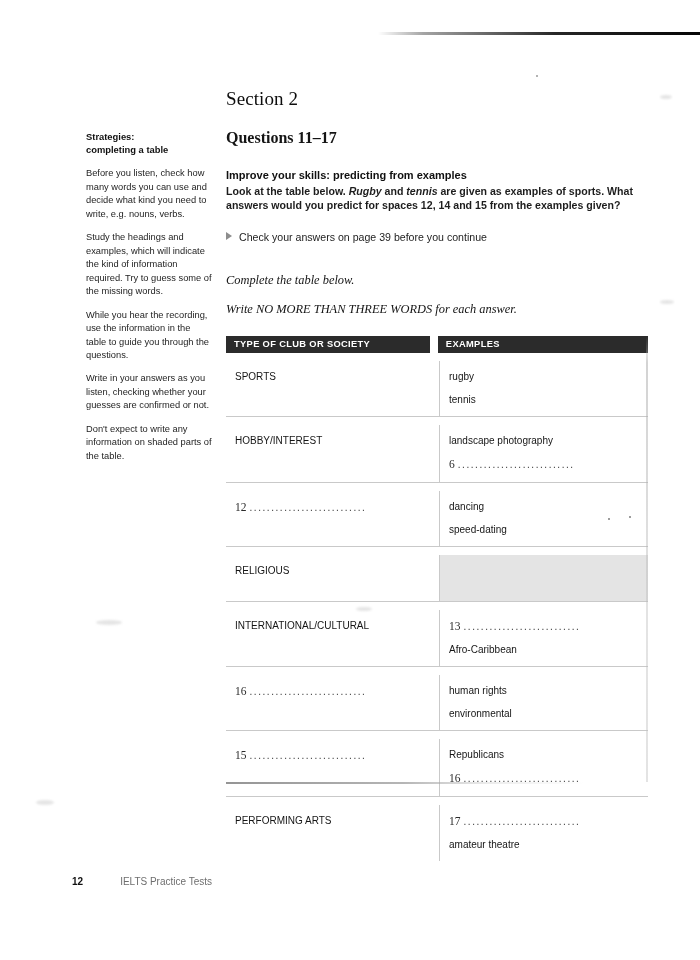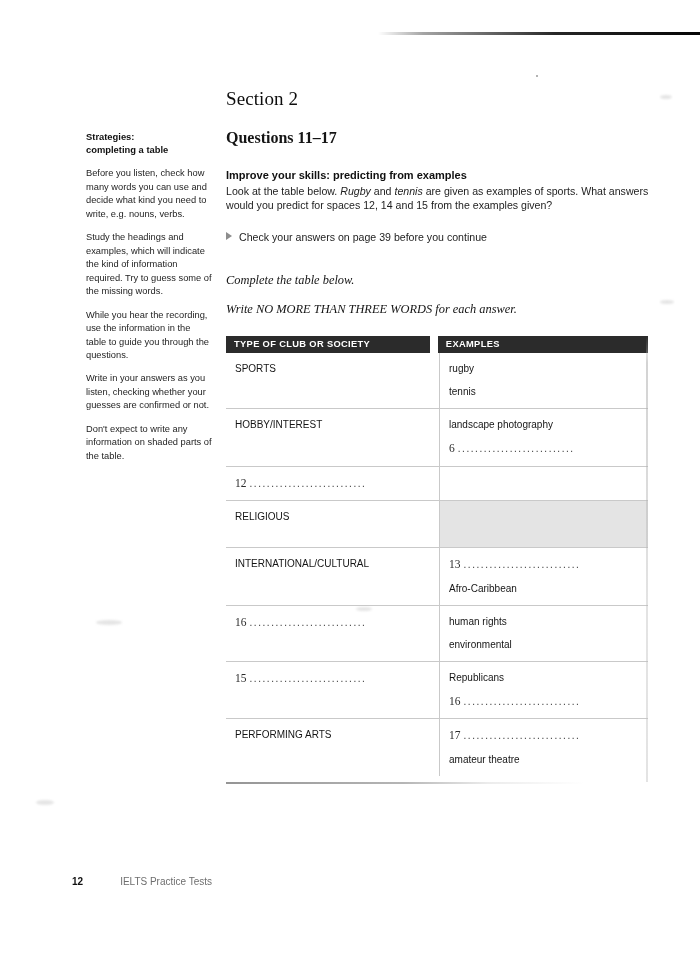--- a/index.html
+++ b/index.html
@@ -73,20 +73,21 @@
     font-weight: bold;
     font-size: 11px;
     margin: 0 0 3px 0;
     color: #101010;
   }
   .skills-body {
     font-size: 10.6px;
     line-height: 1.36;
     margin: 0 0 18px 0;
     color: #1d1d1d;
+    font-weight: bold;
   }
   .skills-body i { font-style: italic; }
 
   .check-line {
     font-size: 10.6px;
     color: #1d1d1d;
     margin: 0 0 30px 0;
     display: flex;
     align-items: baseline;
     gap: 7px;
@@ -132,20 +133,21 @@
   .trow {
     display: flex;
     border-bottom: 1px solid #c9c9c9;
   }
   .trow:last-child { border-bottom: 1px solid transparent; }
   .tcell {
     padding: 11px 8px 11px 9px;
     font-size: 10px;
     line-height: 1.0;
     color: #151515;
+    margin-top: 8px;
   }
   .tcell.c1 { width: 214px; border-right: 1px solid #c9c9c9; }
   .tcell.c2 { width: 208px; }
   .tcell.shaded { background: #e4e4e4; }
   .cellline { margin: 0 0 13px 0; }
   .cellline:last-child { margin-bottom: 0; }
   .blanknum {
     font-family: "Liberation Serif", serif;
     font-size: 11.5px;
     color: #2a2a2a;
@@ -253,20 +255,24 @@
           </div>
           <div class="tcell c2">
             <div class="cellline">landscape photography</div>
             <div class="cellline"><span class="blanknum">6</span><span class="dots">...........................</span></div>
           </div>
         </div>
         <div class="trow">
           <div class="tcell c1">
             <div class="cellline"><span class="blanknum">12</span><span class="dots">...........................</span></div>
           </div>
+          <div class="tcell c2">
+            <div class="cellline">dancing</div>
+            <div class="cellline">speed-dating</div>
+          </div>
         </div>
         <div class="trow">
           <div class="tcell c1">
             <div class="cellline">RELIGIOUS</div>
           </div>
           <div class="tcell c2 shaded" style="min-height: 46px;">&nbsp;</div>
         </div>
         <div class="trow">
           <div class="tcell c1">
             <div class="cellline">INTERNATIONAL/CULTURAL</div>

